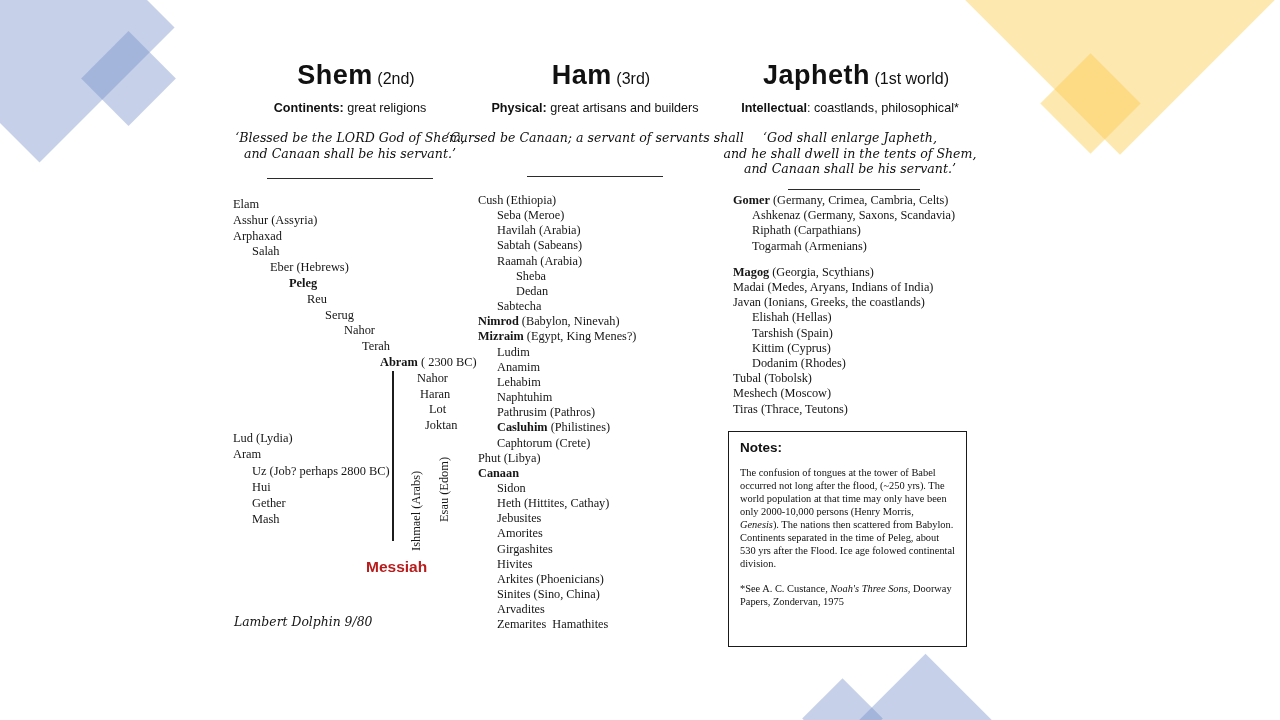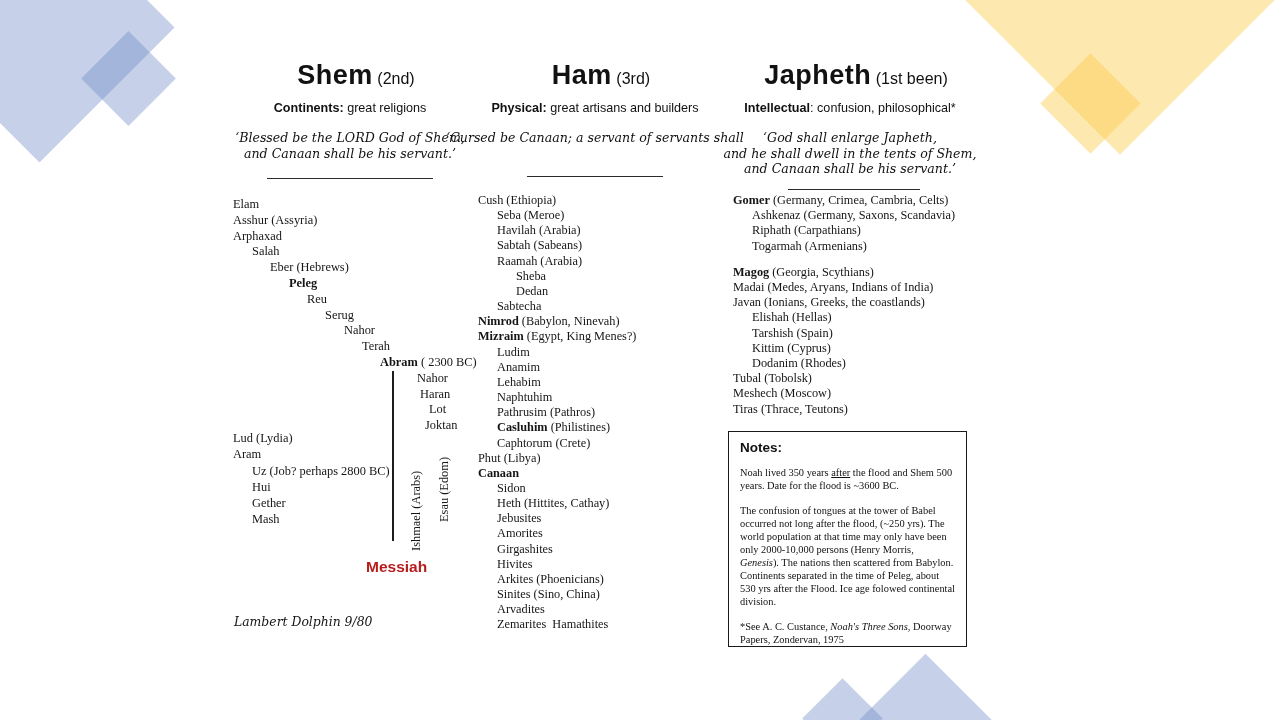--- a/index.html
+++ b/index.html
@@ -78,40 +78,39 @@
     <div class="quote"><div>‘Blessed be the LORD God of Shem,</div><div>and Canaan shall be his servant.’</div></div>
   </div>
 
   <div id="col-ham" class="col">
     <div class="col-title"><span class="big">Ham</span><span class="order"> (3rd)</span></div>
     <div class="trait"><span class="tl">Physical:</span><span> great artisans and builders</span></div>
     <div class="quote"><div>‘Cursed be Canaan; a servant of servants shall</div></div>
   </div>
 
   <div id="col-japheth" class="col">
-    <div class="col-title"><span class="big">Japheth</span><span class="order"> (1st been)</span></div>
-    <div class="trait"><span class="tl">Intellectual</span><span>: confusion, philosophical*</span></div>
+    <div class="col-title"><span class="big">Japheth</span><span class="order"> (1st world)</span></div>
+    <div class="trait"><span class="tl">Intellectual</span><span>: coastlands, philosophical*</span></div>
     <div class="quote"><div>‘God shall enlarge Japheth,</div><div>and he shall dwell in the tents of Shem,</div><div>and Canaan shall be his servant.’</div></div>
   </div>
 
   <div id="shem-divider" class="divider"></div>
   <div id="ham-divider" class="divider"></div>
   <div id="japheth-divider" class="divider"></div>
 
   <div id="shem-list-upper" class="glist"><div class="row" style="margin-left: 0px;"><span>Elam</span></div><div class="row" style="margin-left: 0px;"><span>Asshur (Assyria)</span></div><div class="row" style="margin-left: 0px;"><span>Arphaxad</span></div><div class="row" style="margin-left: 19px;"><span>Salah</span></div><div class="row" style="margin-left: 37px;"><span>Eber (Hebrews)</span></div><div class="row" style="margin-left: 56px;"><span class="bname">Peleg</span></div><div class="row" style="margin-left: 74px;"><span>Reu</span></div><div class="row" style="margin-left: 92px;"><span>Serug</span></div><div class="row" style="margin-left: 111px;"><span>Nahor</span></div><div class="row" style="margin-left: 129px;"><span>Terah</span></div><div class="row" style="margin-left: 147px;"><span class="bname">Abram</span><span> ( 2300 BC)</span></div><div class="row" style="margin-left: 184px;"><span>Nahor</span></div><div class="row" style="margin-left: 187px;"><span>Haran</span></div><div class="row" style="margin-left: 196px;"><span>Lot</span></div><div class="row" style="margin-left: 192px;"><span>Joktan</span></div></div>
   <div id="shem-list-lower" class="glist"><div class="row" style="margin-left: 0px;"><span>Lud (Lydia)</span></div><div class="row" style="margin-left: 0px;"><span>Aram</span></div><div class="row" style="margin-left: 19px;"><span>Uz (Job? perhaps 2800 BC)</span></div><div class="row" style="margin-left: 19px;"><span>Hui</span></div><div class="row" style="margin-left: 19px;"><span>Gether</span></div><div class="row" style="margin-left: 19px;"><span>Mash</span></div></div>
   <div id="ham-list" class="glist"><div class="row" style="margin-left: 0px;"><span>Cush (Ethiopia)</span></div><div class="row" style="margin-left: 19px;"><span>Seba (Meroe)</span></div><div class="row" style="margin-left: 19px;"><span>Havilah (Arabia)</span></div><div class="row" style="margin-left: 19px;"><span>Sabtah (Sabeans)</span></div><div class="row" style="margin-left: 19px;"><span>Raamah (Arabia)</span></div><div class="row" style="margin-left: 38px;"><span>Sheba</span></div><div class="row" style="margin-left: 38px;"><span>Dedan</span></div><div class="row" style="margin-left: 19px;"><span>Sabtecha</span></div><div class="row" style="margin-left: 0px;"><span class="bname">Nimrod</span><span> (Babylon, Ninevah)</span></div><div class="row" style="margin-left: 0px;"><span class="bname">Mizraim</span><span> (Egypt, King Menes?)</span></div><div class="row" style="margin-left: 19px;"><span>Ludim</span></div><div class="row" style="margin-left: 19px;"><span>Anamim</span></div><div class="row" style="margin-left: 19px;"><span>Lehabim</span></div><div class="row" style="margin-left: 19px;"><span>Naphtuhim</span></div><div class="row" style="margin-left: 19px;"><span>Pathrusim (Pathros)</span></div><div class="row" style="margin-left: 19px;"><span class="bname">Casluhim</span><span> (Philistines)</span></div><div class="row" style="margin-left: 19px;"><span>Caphtorum (Crete)</span></div><div class="row" style="margin-left: 0px;"><span>Phut (Libya)</span></div><div class="row" style="margin-left: 0px;"><span class="bname">Canaan</span></div><div class="row" style="margin-left: 19px;"><span>Sidon</span></div><div class="row" style="margin-left: 19px;"><span>Heth (Hittites, Cathay)</span></div><div class="row" style="margin-left: 19px;"><span>Jebusites</span></div><div class="row" style="margin-left: 19px;"><span>Amorites</span></div><div class="row" style="margin-left: 19px;"><span>Girgashites</span></div><div class="row" style="margin-left: 19px;"><span>Hivites</span></div><div class="row" style="margin-left: 19px;"><span>Arkites (Phoenicians)</span></div><div class="row" style="margin-left: 19px;"><span>Sinites (Sino, China)</span></div><div class="row" style="margin-left: 19px;"><span>Arvadites</span></div><div class="row" style="margin-left: 19px;"><span>Zemarites  Hamathites</span></div></div>
   <div id="japheth-list" class="glist"><div class="row" style="margin-left: 0px;"><span class="bname">Gomer</span><span> (Germany, Crimea, Cambria, Celts)</span></div><div class="row" style="margin-left: 19px;"><span>Ashkenaz (Germany, Saxons, Scandavia)</span></div><div class="row" style="margin-left: 19px;"><span>Riphath (Carpathians)</span></div><div class="row" style="margin-left: 19px;"><span>Togarmah (Armenians)</span></div><div class="row gap"></div><div class="row" style="margin-left: 0px;"><span class="bname">Magog</span><span> (Georgia, Scythians)</span></div><div class="row" style="margin-left: 0px;"><span>Madai (Medes, Aryans, Indians of India)</span></div><div class="row" style="margin-left: 0px;"><span>Javan (Ionians, Greeks, the coastlands)</span></div><div class="row" style="margin-left: 19px;"><span>Elishah (Hellas)</span></div><div class="row" style="margin-left: 19px;"><span>Tarshish (Spain)</span></div><div class="row" style="margin-left: 19px;"><span>Kittim (Cyprus)</span></div><div class="row" style="margin-left: 19px;"><span>Dodanim (Rhodes)</span></div><div class="row" style="margin-left: 0px;"><span>Tubal (Tobolsk)</span></div><div class="row" style="margin-left: 0px;"><span>Meshech (Moscow)</span></div><div class="row" style="margin-left: 0px;"><span>Tiras (Thrace, Teutons)</span></div></div>
 
   <div id="descent-line"></div>
   <div id="vlabel-ishmael" class="vlabel">Ishmael (Arabs)</div>
   <div id="vlabel-esau" class="vlabel">Esau (Edom)</div>
   <div id="messiah">Messiah</div>
   <div id="credit">Lambert Dolphin 9/80</div>
 
   <div id="notes">
     <div class="ntitle">Notes:</div>
-    <p><span>Noah lived 350 years </span><span style="text-decoration: underline;">after</span><span> the flood and Shem 500 years. Date for the flood is ~3600 BC.</span></p>
     <p><span>The confusion of tongues at the tower of Babel occurred not long after the flood, (~250 yrs). The world population at that time may only have been only 2000-10,000 persons (Henry Morris, </span><span style="font-style: italic;">Genesis</span><span>). The nations then scattered from Babylon. Continents separated in the time of Peleg, about 530 yrs after the Flood. Ice age folowed continental division.</span></p>
     <p><span>*See A. C. Custance, </span><span style="font-style: italic; font-family: Liberation Serif, serif;">Noah's Three Sons</span><span>,  Doorway Papers, Zondervan, 1975</span></p>
   </div>
 
 </div>
 
 </body></html>

